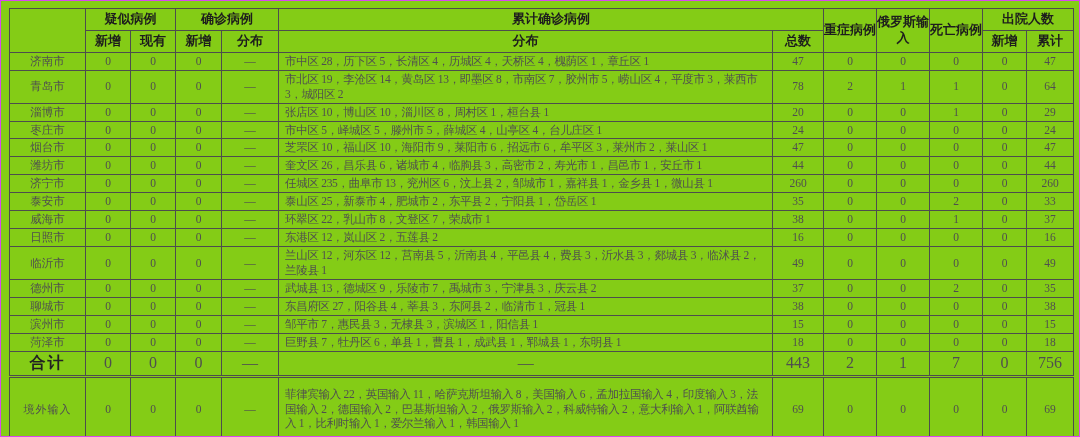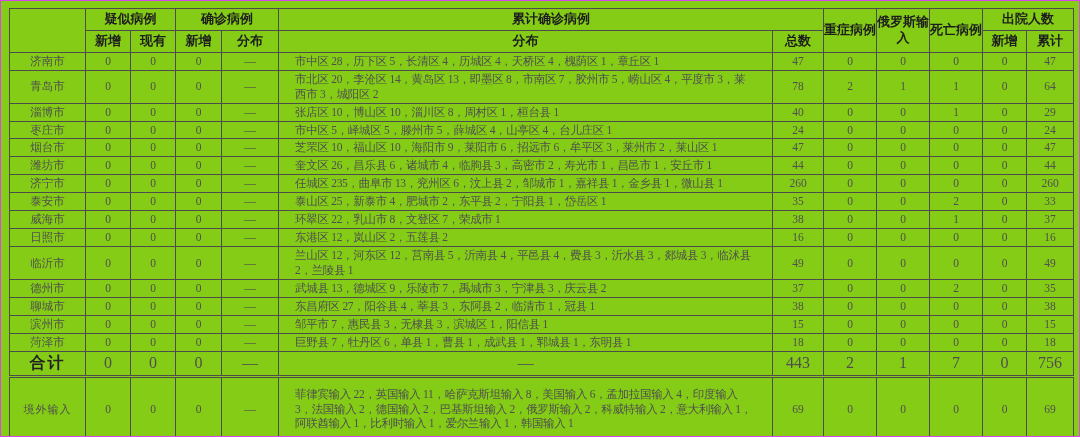--- a/index.html
+++ b/index.html
@@ -38,21 +38,21 @@
   }
   .stats td {
     font-size: 11.5px;
     color: #4f4f4f;
     text-align: center;
     padding: 1px 2px;
     line-height: 1.3;
   }
   .stats td.dist {
     text-align: left;
-    padding: 1px 16px;
+    padding: 1px 6px;
     letter-spacing: -0.3px;
   }
   .stats tr.row-city td { height: 17px; }
   .stats tr.row-total td {
     height: 21px;
     font-size: 16px;
   }
   .stats tr.row-total td.name {
     font-weight: bold;
     color: #222222;
@@ -124,36 +124,36 @@
           <td>0</td>
           <td>0</td>
           <td>47</td>
         </tr>
         <tr class="row-city">
           <td class="name">青岛市</td>
           <td>0</td>
           <td>0</td>
           <td>0</td>
           <td>—</td>
-          <td class="dist">市北区 20，李沧区 14，黄岛区 13，即墨区 8，市南区 7，胶州市 5，崂山区 4，平度市 3，莱西市 3，城阳区 2</td>
+          <td class="dist">市北区 19，李沧区 14，黄岛区 13，即墨区 8，市南区 7，胶州市 5，崂山区 4，平度市 3，莱西市 3，城阳区 2</td>
           <td>78</td>
           <td>2</td>
           <td>1</td>
           <td>1</td>
           <td>0</td>
           <td>64</td>
         </tr>
         <tr class="row-city">
           <td class="name">淄博市</td>
           <td>0</td>
           <td>0</td>
           <td>0</td>
           <td>—</td>
           <td class="dist">张店区 10，博山区 10，淄川区 8，周村区 1，桓台县 1</td>
-          <td>40</td>
+          <td>20</td>
           <td>0</td>
           <td>0</td>
           <td>1</td>
           <td>0</td>
           <td>29</td>
         </tr>
         <tr class="row-city">
           <td class="name">枣庄市</td>
           <td>0</td>
           <td>0</td>

